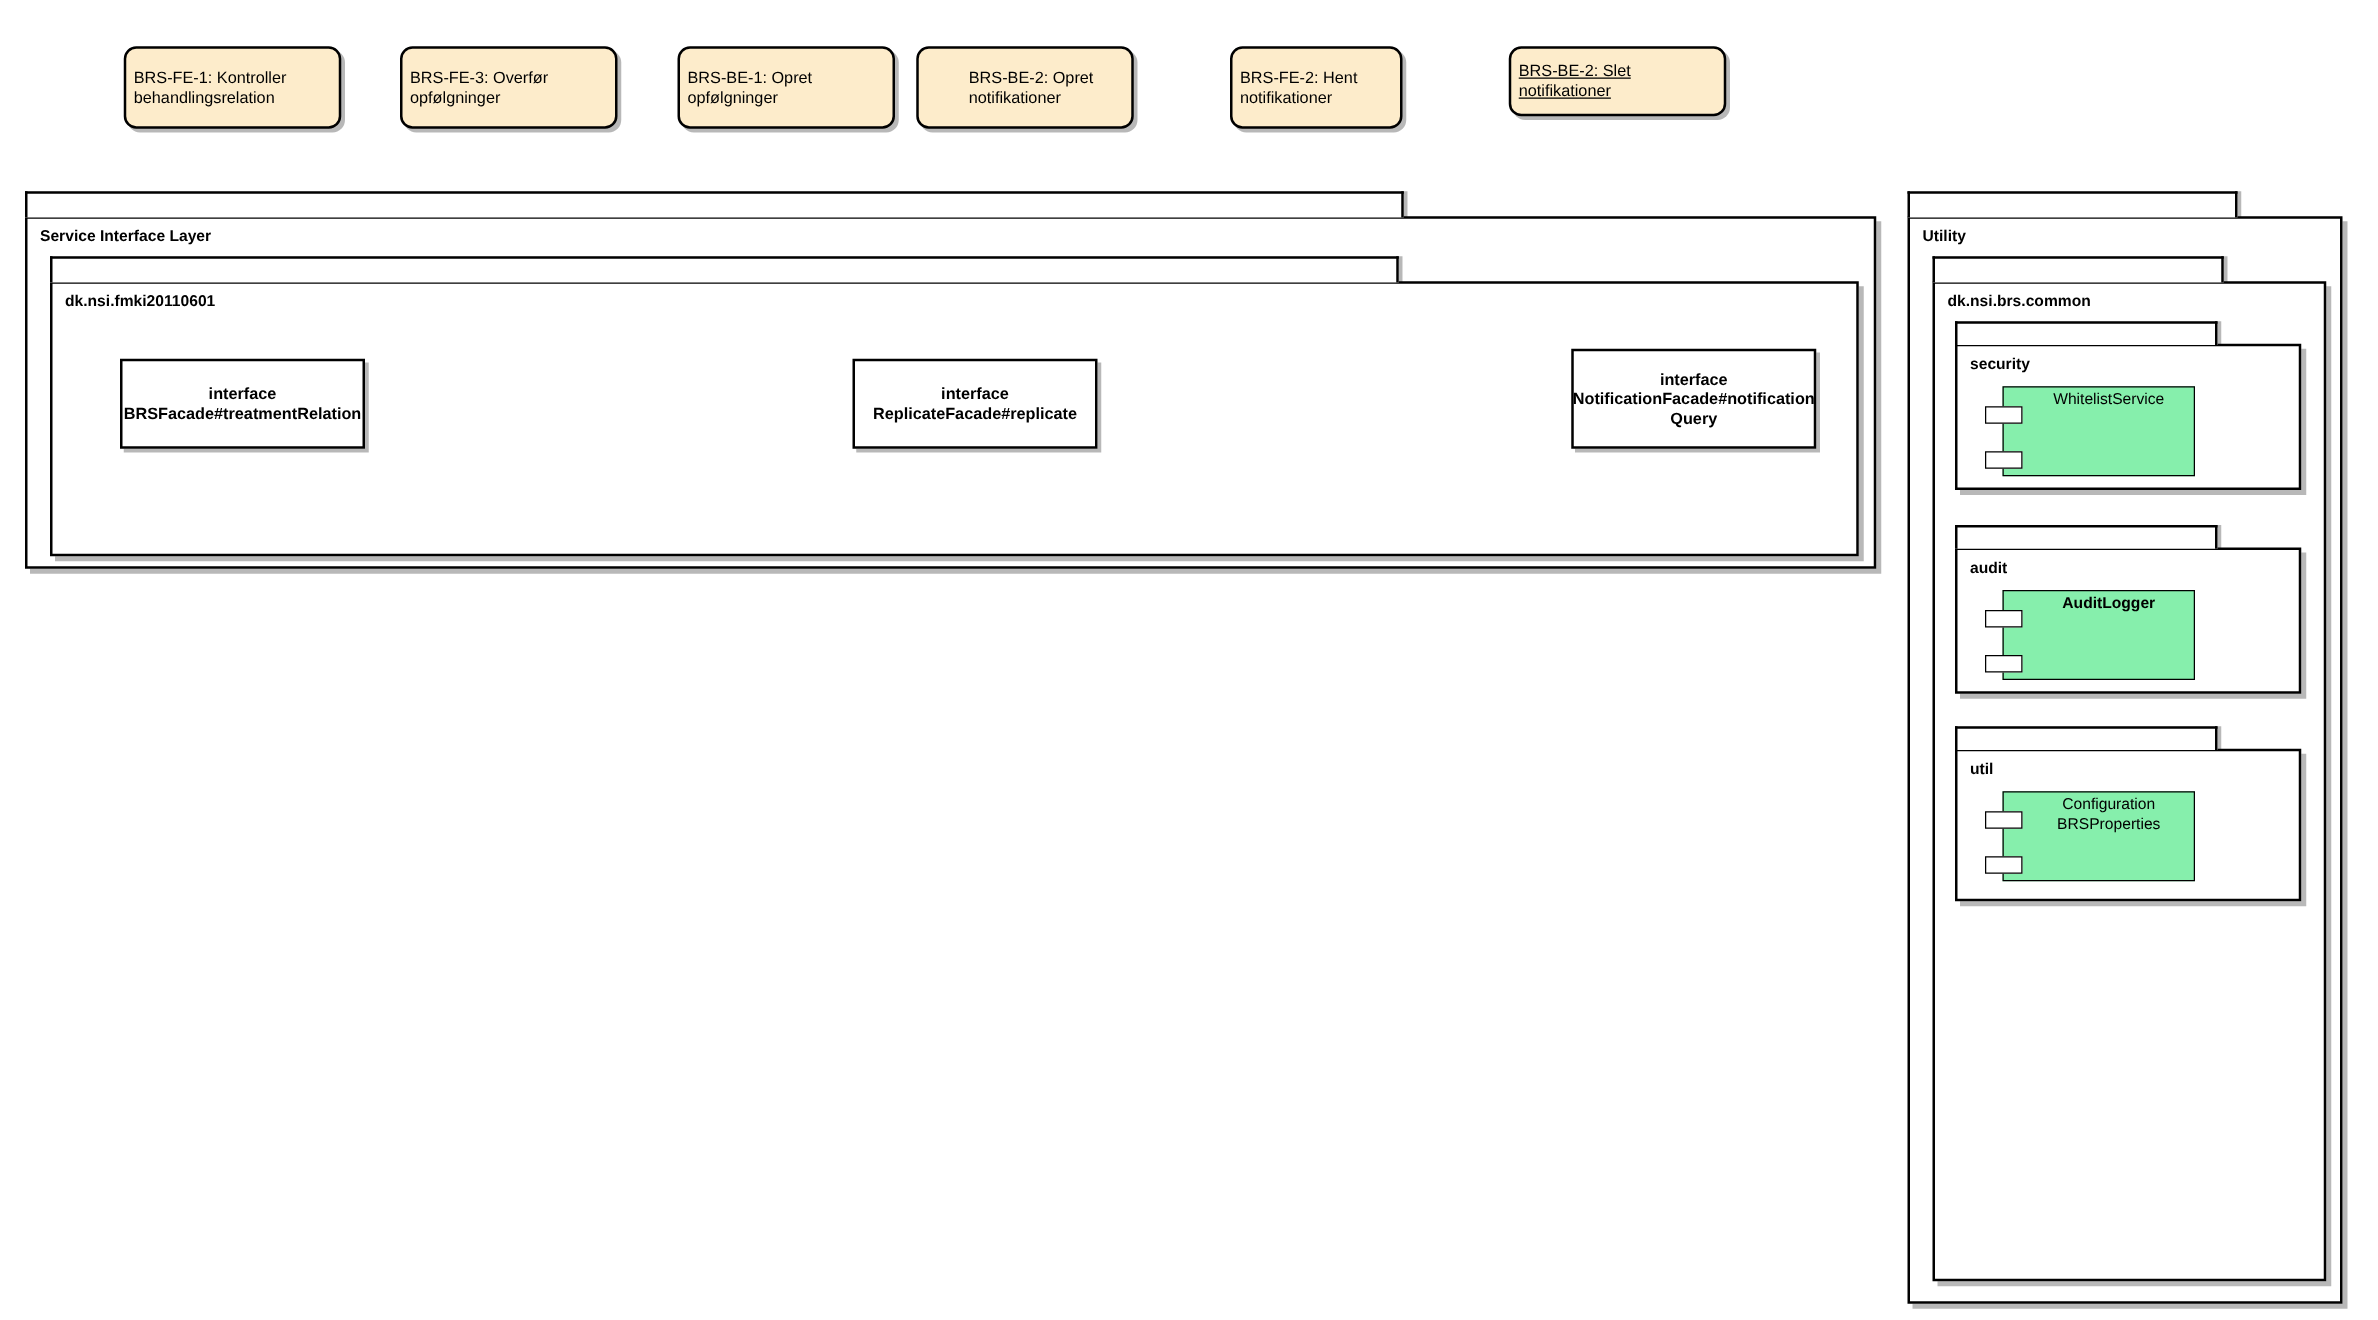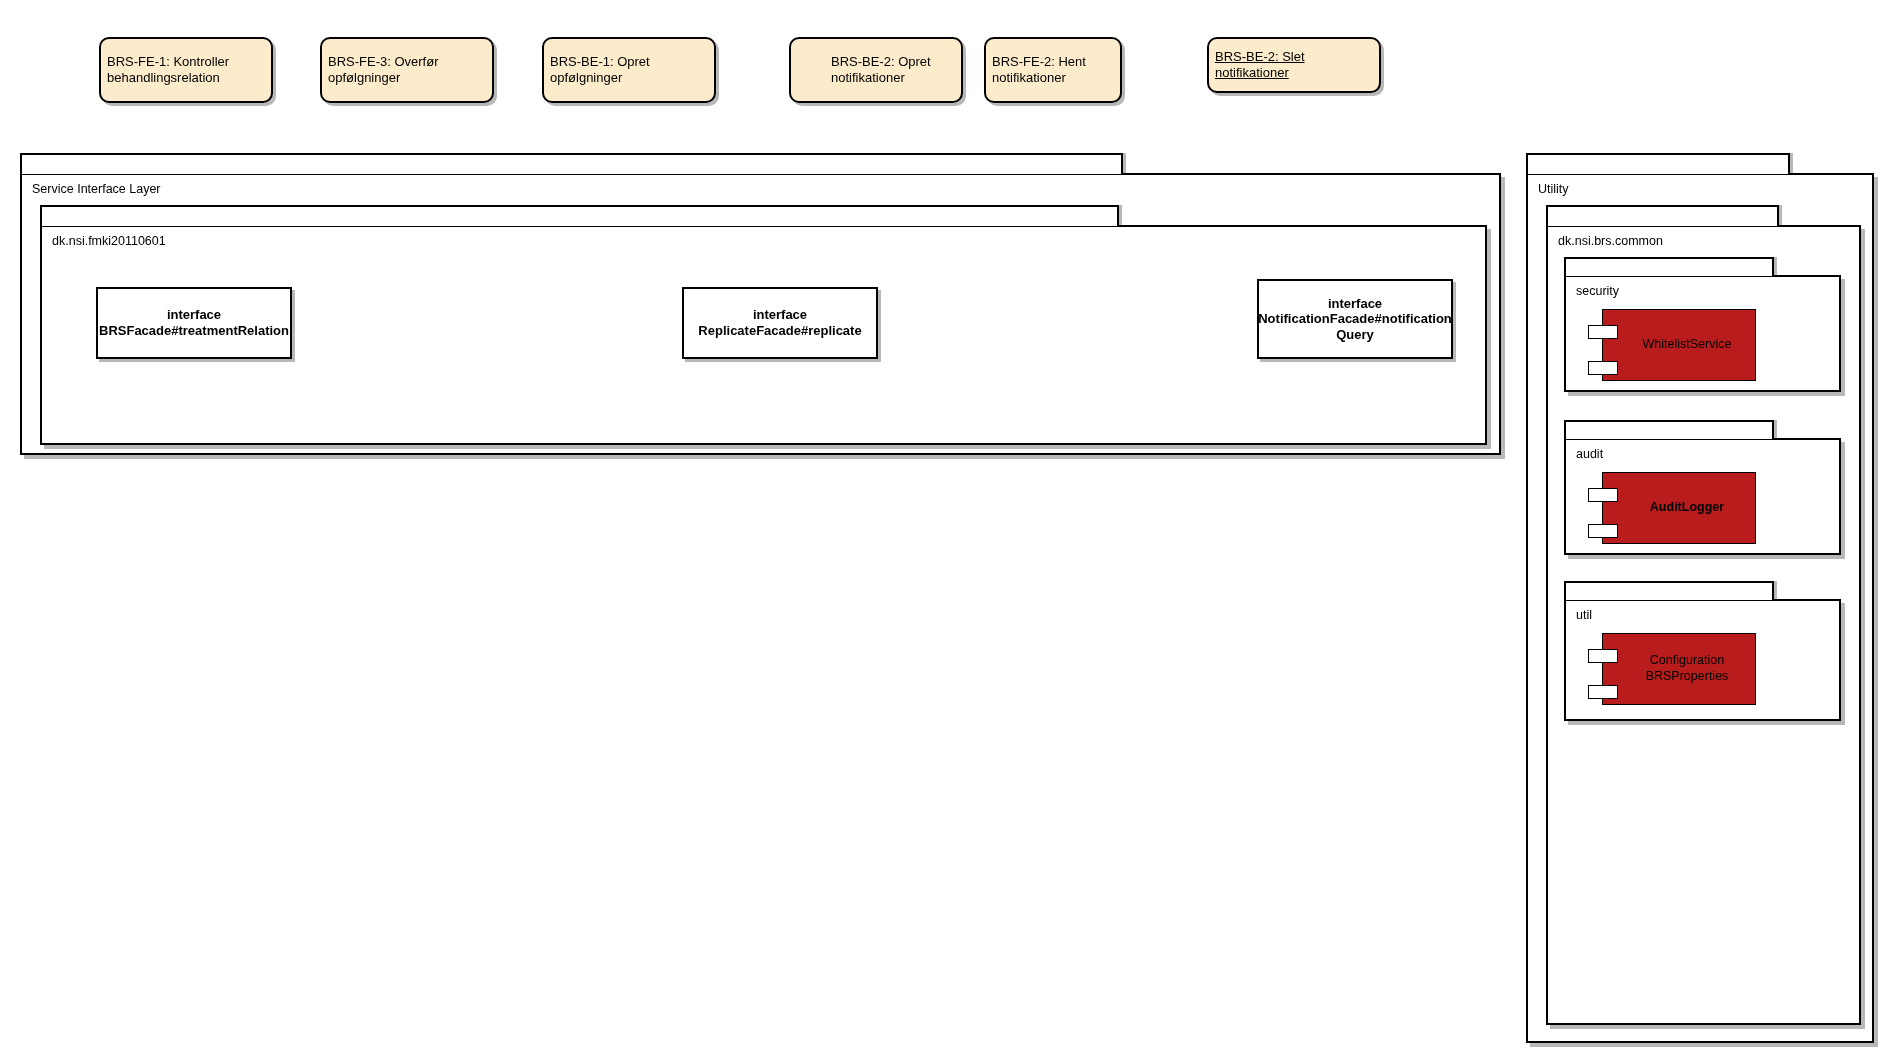--- a/index.html
+++ b/index.html
@@ -63,21 +63,21 @@
     border: 2px solid #000000;
     background: #ffffff;
     box-shadow: 4px 4px 0 0 rgba(0,0,0,0.28);
     z-index: 1;
   }
   .pkg > .pkg-body > .pkg-title {
     position: absolute;
     left: 10px;
     top: 7px;
     font-size: 12.5px;
-    font-weight: normal;
+    font-weight: bold;
     color: #000000;
     white-space: nowrap;
   }
 
   
   .iface {
     position: absolute;
     box-sizing: border-box;
     border: 2px solid #000000;
     background: #ffffff;
@@ -99,23 +99,23 @@
     box-sizing: border-box;
   }
   .component > .comp-body {
     position: absolute;
     left: 14px;
     top: 0;
     right: 0;
     bottom: 0;
     box-sizing: border-box;
     border: 1.5px solid #000000;
-    background: #b91c1c;
+    background: #86efac;
     display: flex;
-    align-items: center;
+    align-items: flex-start;
     justify-content: center;
     text-align: center;
     font-size: 12.5px;
     line-height: 1.25;
     color: #000000;
     padding: 2px 6px 2px 22px;
   }
   .component > .comp-tab {
     position: absolute;
     left: 0;
@@ -139,21 +139,21 @@
   </div>
 
   <div class="usecase" style="left:320px; top:37px; width:174px; height:66px;">
     <span>BRS-FE-3: Overfør opfølgninger</span>
   </div>
 
   <div class="usecase" style="left:542px; top:37px; width:174px; height:66px;">
     <span>BRS-BE-1: Opret opfølgninger</span>
   </div>
 
-  <div class="usecase" style="left:789px; top:37px; width:174px; height:66px;padding-left:40px;">
+  <div class="usecase" style="left:733px; top:37px; width:174px; height:66px;padding-left:40px;">
     <span>BRS-BE-2: Opret notifikationer</span>
   </div>
 
   <div class="usecase" style="left:984px; top:37px; width:138px; height:66px;">
     <span>BRS-FE-2: Hent notifikationer</span>
   </div>
 
   <div class="usecase" style="left:1207px; top:37px; width:174px; height:56px;text-decoration:underline;">
     <span>BRS-BE-2: Slet notifikationer</span>
   </div>

